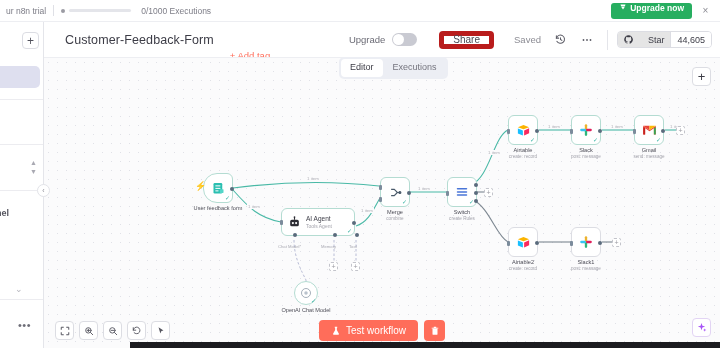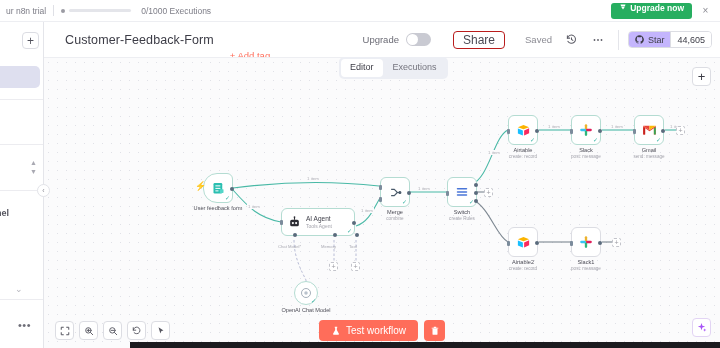--- a/index.html
+++ b/index.html
@@ -92,37 +92,37 @@
   .inactive-label { font-size: 9.5px; color: #6b6b75; margin-right: 7px; }
   .toggle {
     width: 25px; height: 13px; border-radius: 7px; background: #c9cad2;
     position: relative; cursor: pointer;
   }
   .toggle .knob {
     position: absolute; left: 1px; top: 1px; width: 11px; height: 11px;
     border-radius: 50%; background: #fff;
   }
   .share-btn {
-    margin-left: 22px; height: 18px; padding: 0 9px; border: 1px solid #b91c1c;
-    border-radius: 4px; background: #fff; font-size: 12px; color: #4a4a54;
+    margin-left: 22px; height: 18px; padding: 0 9px; border: 5px solid #b91c1c;
+    border-radius: 4px; background: #fff; font-size: 10px; color: #4a4a54;
     display: flex; align-items: center; cursor: pointer; text-align: right;
   }
   .saved-text { margin-left: 20px; font-size: 9.5px; color: #8c8c94; }
   .icon-btn {
     margin-left: 12px; width: 15px; height: 15px; display: flex;
     align-items: center; justify-content: center; color: #5b5b65; cursor: pointer;
   }
   .hdr-sep { width: 1px; height: 20px; background: #e4e5ea; margin: 0 9px 0 12px; }
   .star-group {
     display: flex; align-items: center; height: 17px;
     border: 1px solid #dcdde3; border-radius: 4px; overflow: hidden; cursor: pointer;
   }
   .star-left {
-    display: flex; align-items: center; gap: 4px; padding: 0 6px; height: 100%;
-    background: #c4b5fd; font-size: 9px; color: #3c3c46;
+    display: flex; align-items: center; gap: 15px; padding: 0 6px; height: 100%;
+    background: #e5e5e5; font-size: 9px; color: #3c3c46;
   }
   .star-count {
     padding: 0 6px; height: 100%; display: flex; align-items: center;
     font-size: 9px; color: #3c3c46; background: #fff; border-left: 1px solid #dcdde3;
   }
 
   
   .tabs {
     position: absolute; left: 295px; top: 35px; display: flex;
     background: #eceef4; border-radius: 5px; padding: 2px; gap: 1px; z-index: 12;

